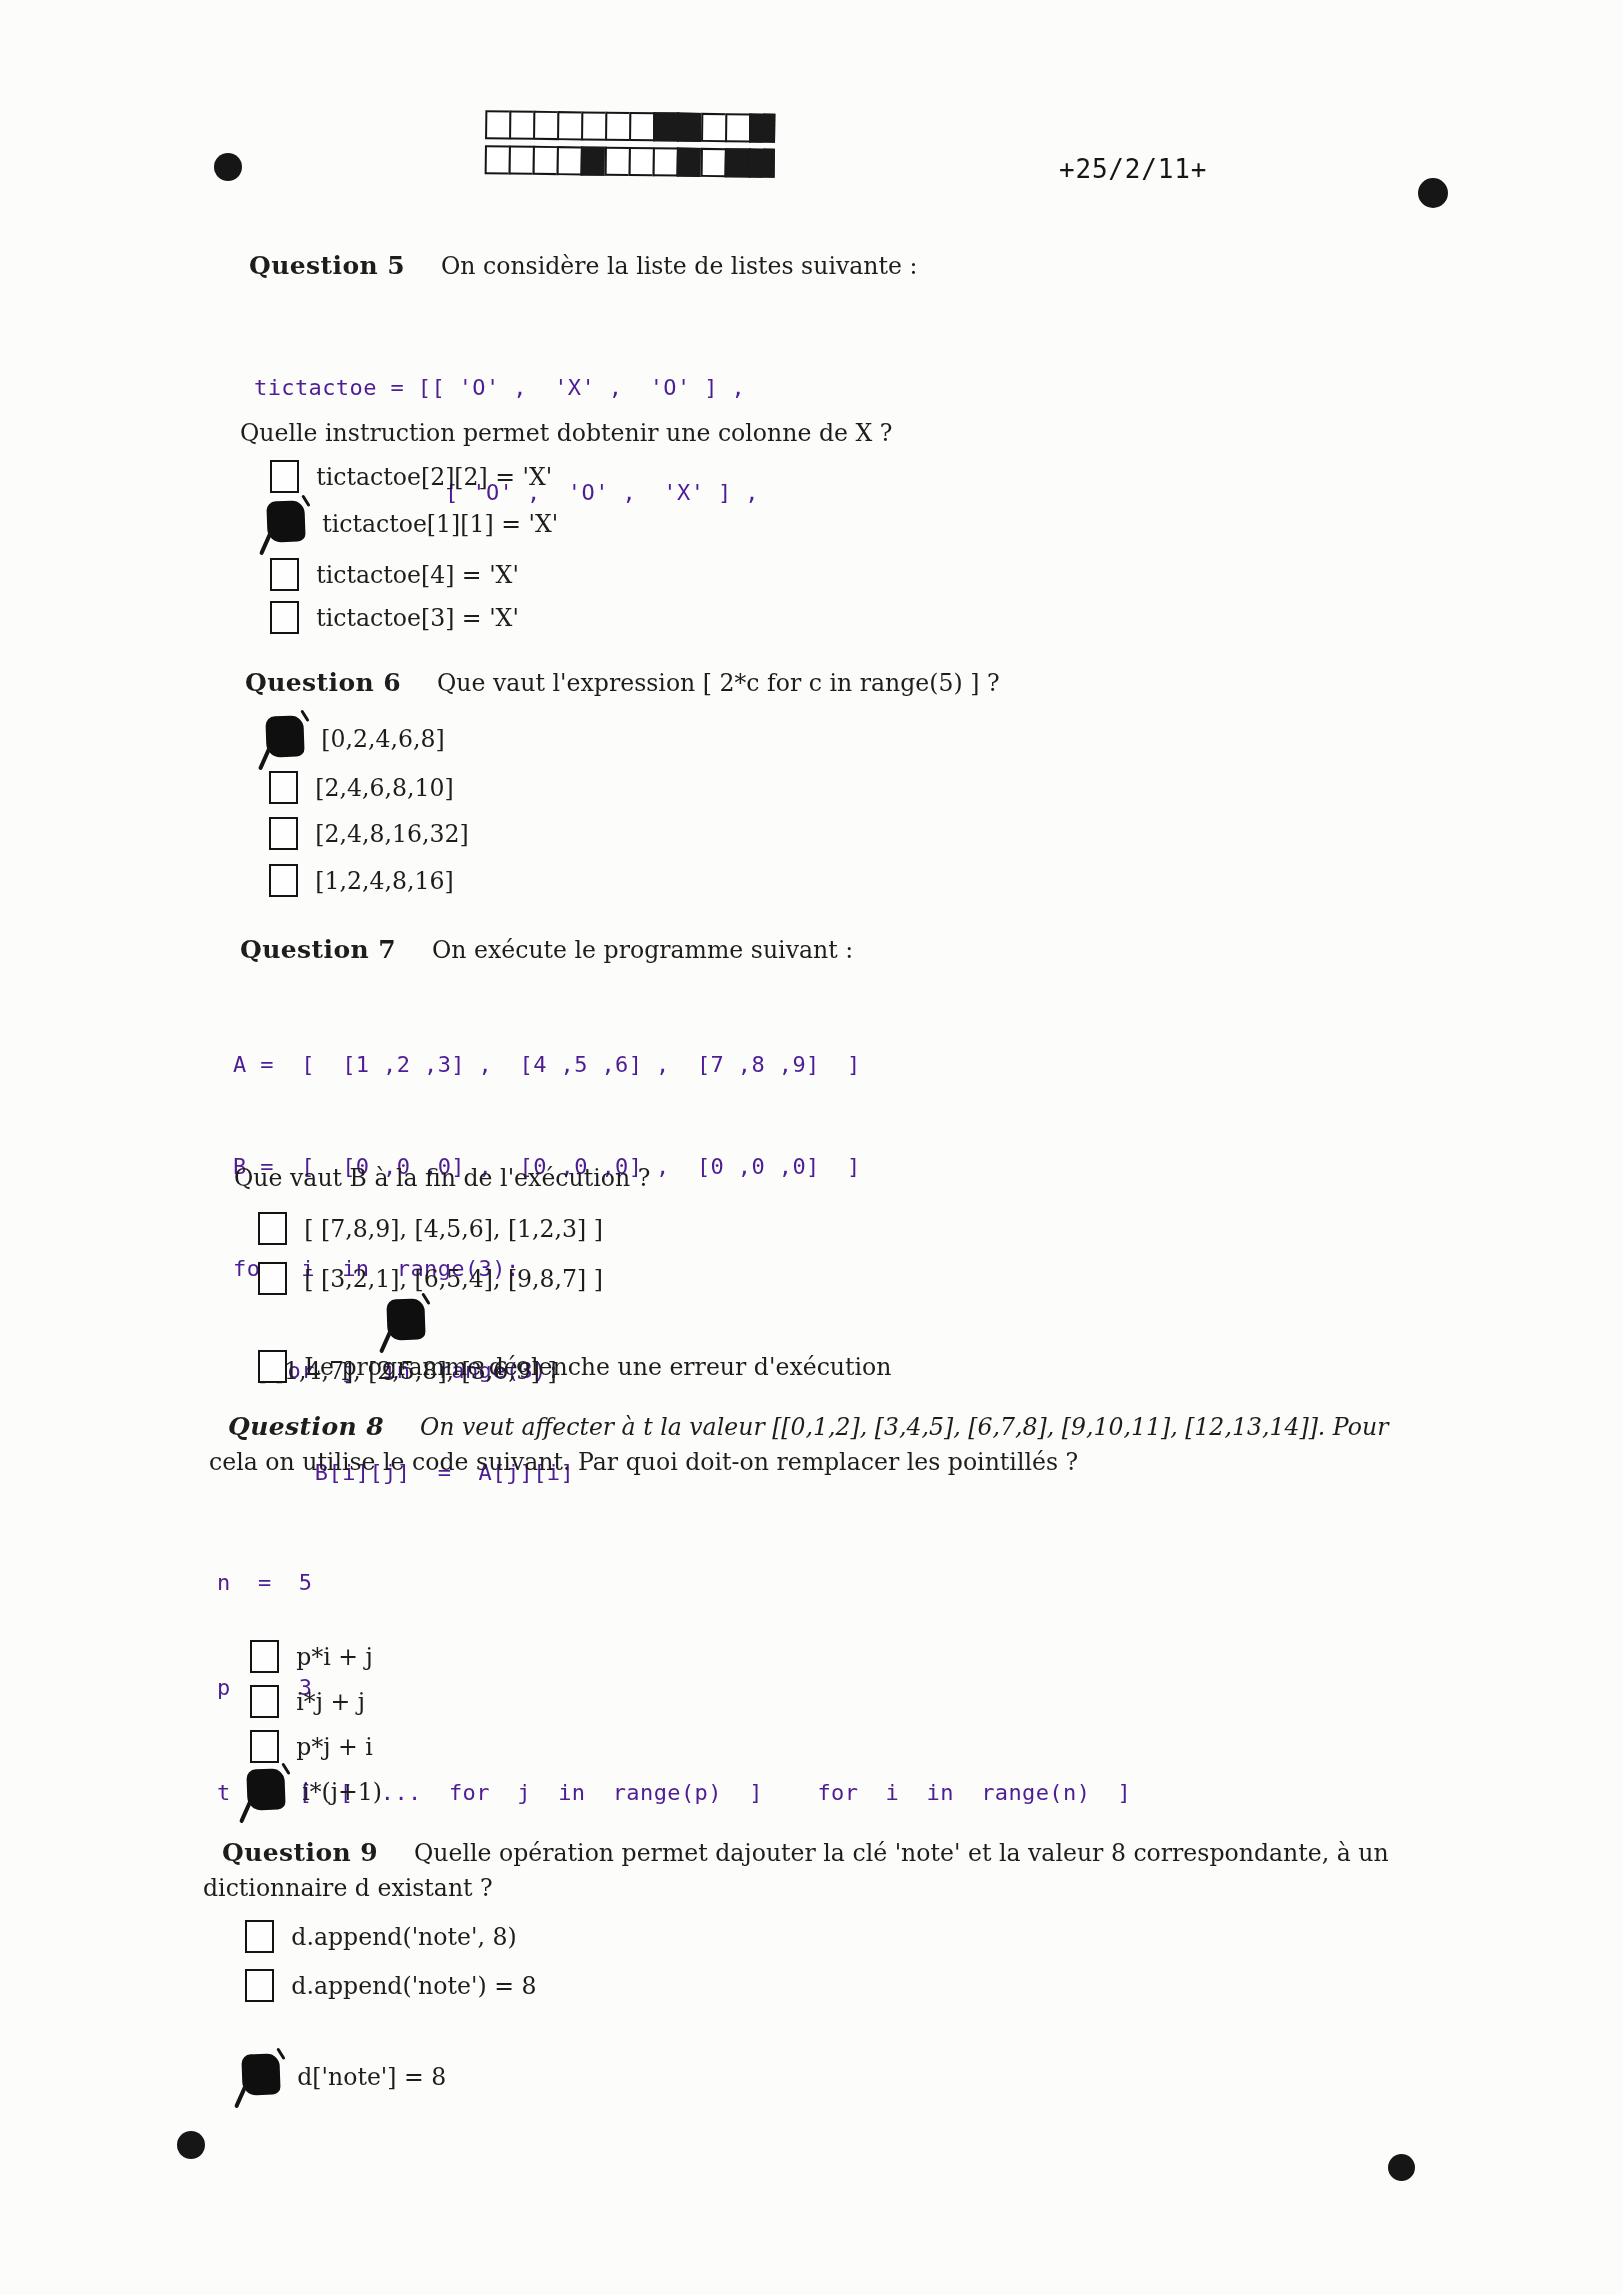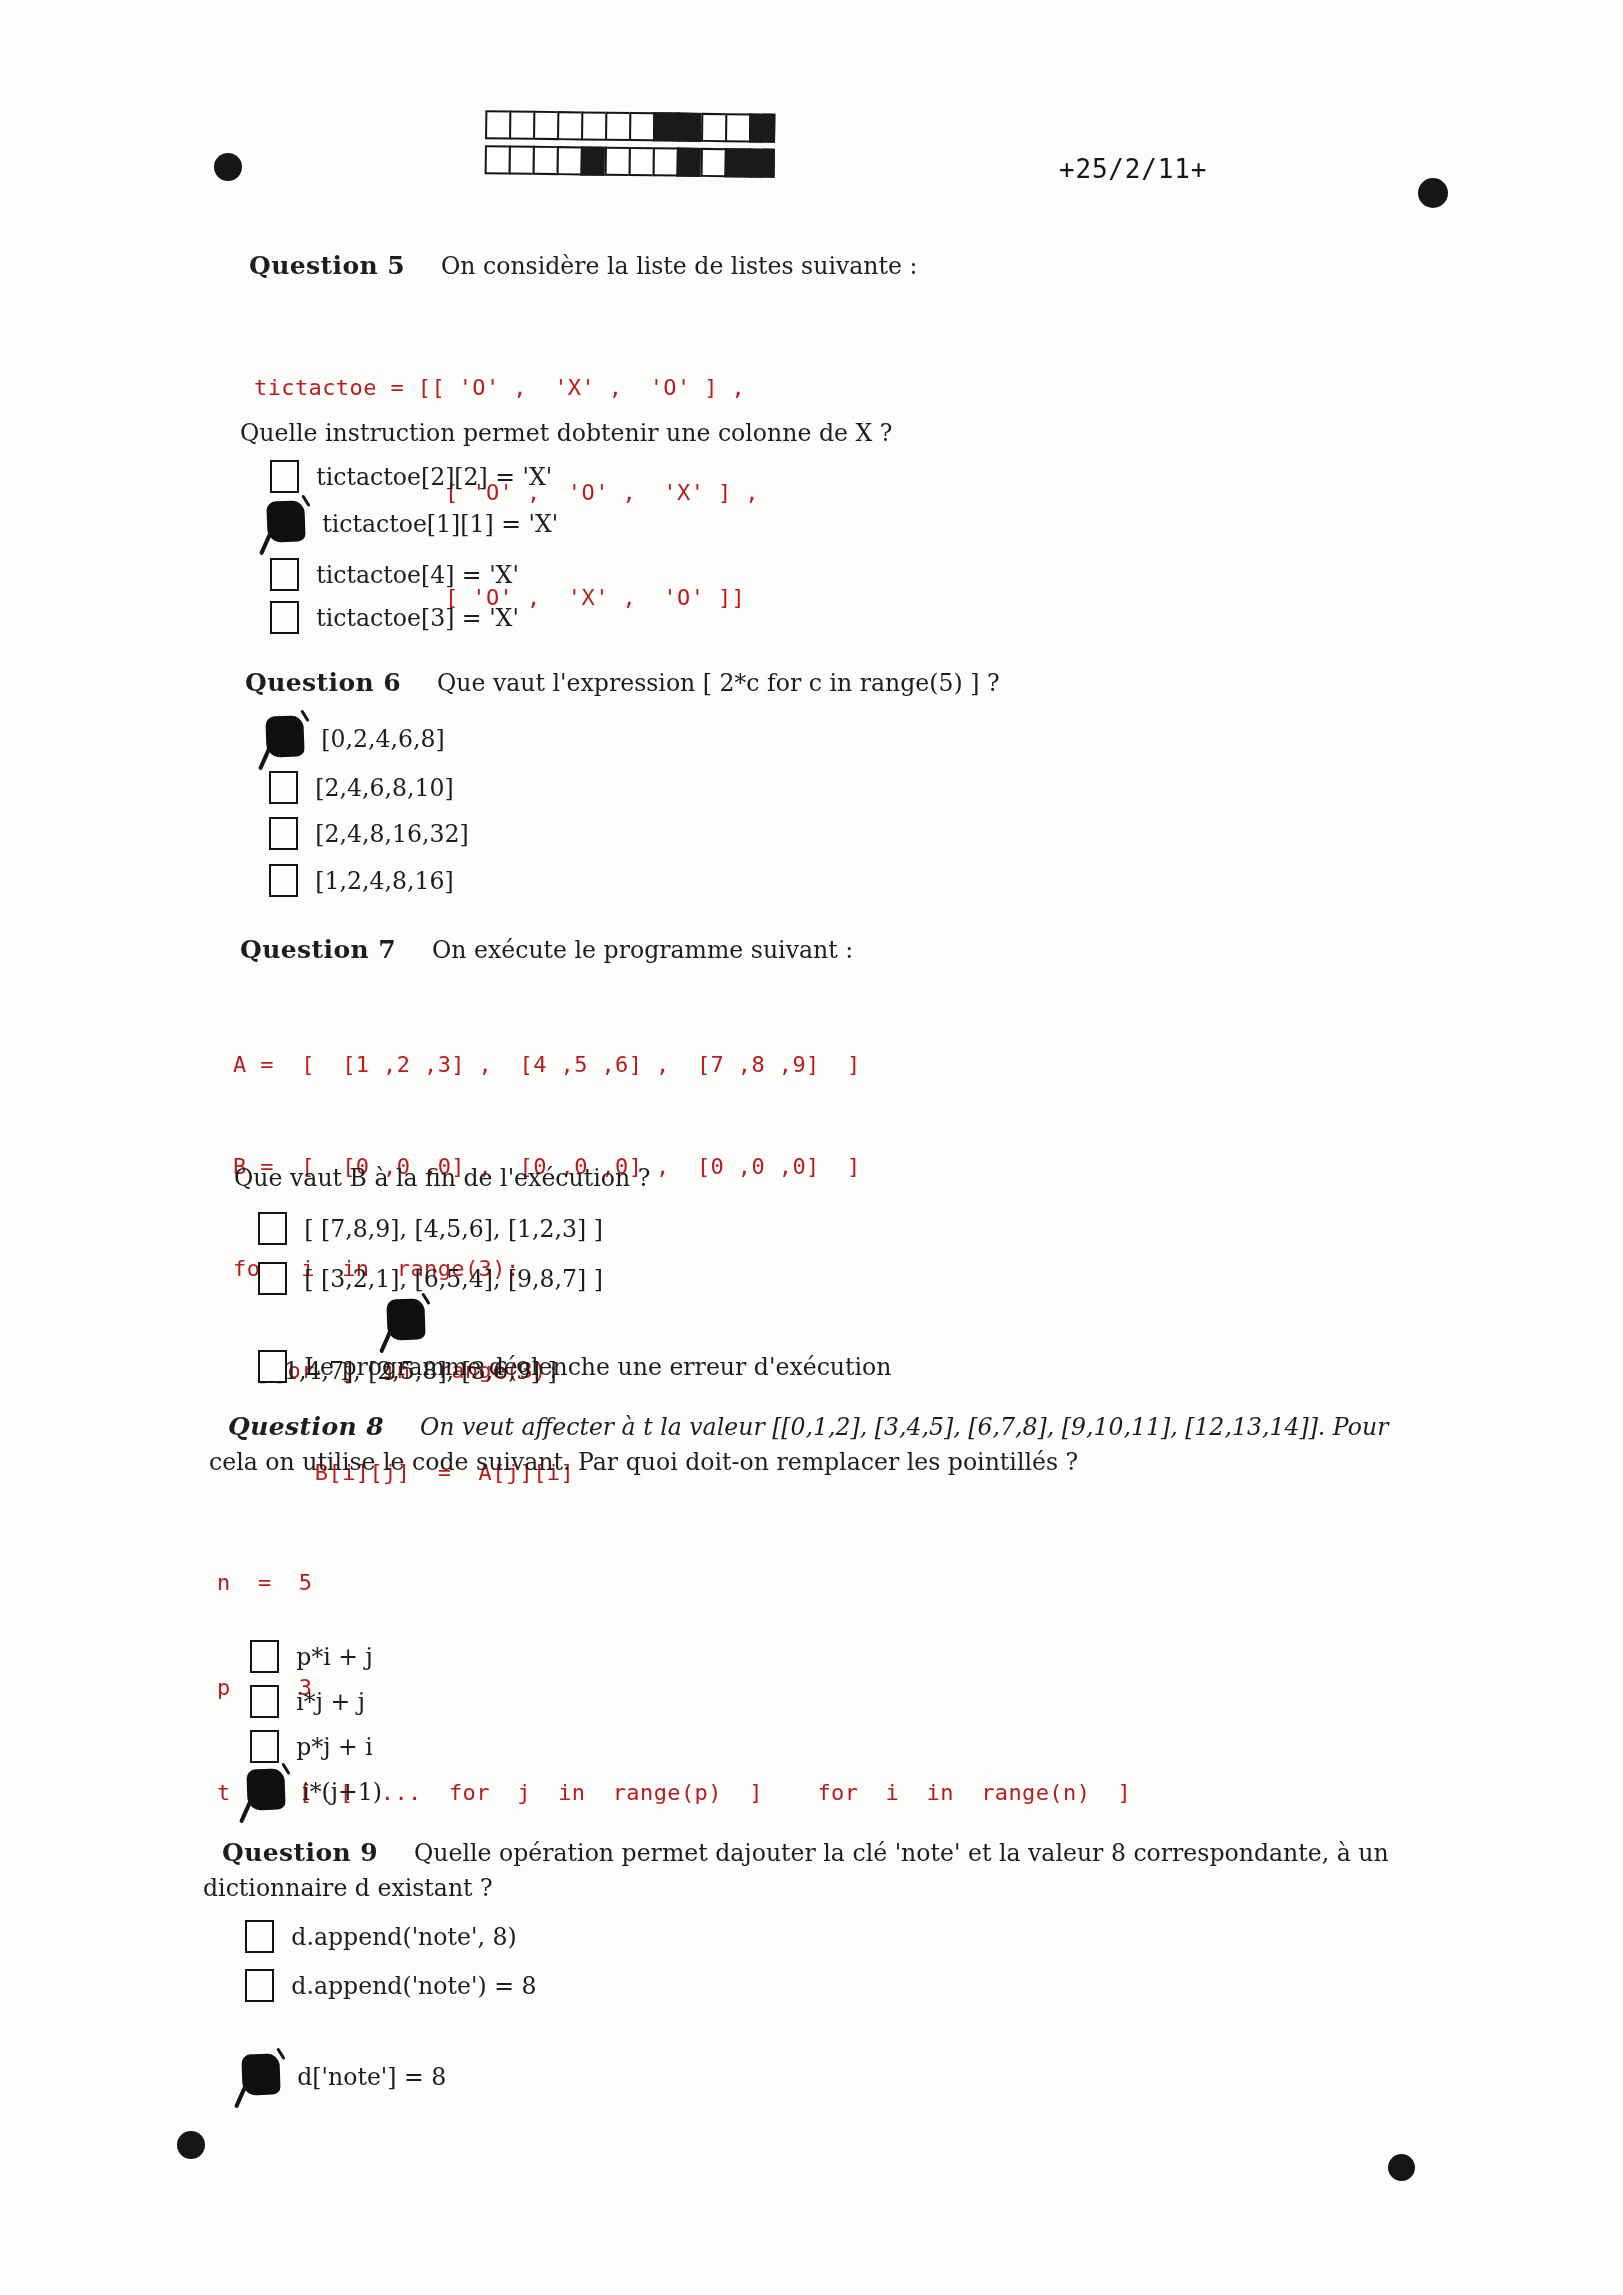--- a/index.html
+++ b/index.html
@@ -13,21 +13,21 @@
   .bc-cell{width:26px;height:29px;border:2px solid #151515;margin-left:-2px;background:#fff;box-sizing:border-box;}
   .bc-cell:first-child{margin-left:0;}
   .bc-cell.black{background:#1a1a1a;border-color:#1a1a1a;}
   .plus-code{font-family:"DejaVu Sans Mono", monospace;font-size:26px;letter-spacing:0.8px;color:#161616;}
   .dot{position:absolute;width:28px;height:28px;border-radius:50%;background:#161616;}
   
   .qhead{white-space:nowrap;}
   .qtitle{font-weight:bold;font-size:25px;letter-spacing:0.4px;}
   .qintro{font-size:23.6px;margin-left:36px;}
   .qline2{font-size:23.6px;white-space:nowrap;}
-  .code{font-family:"DejaVu Sans Mono", monospace;font-size:22px;line-height:35px;white-space:pre;color:#b91c1c;letter-spacing:0.4px;}
+  .code{font-family:"DejaVu Sans Mono", monospace;font-size:22px;line-height:35px;white-space:pre;color:#4c1d95;letter-spacing:0.4px;}
   .code div{white-space:pre;}
   .prompt{font-size:23.6px;white-space:nowrap;}
   .opt{position:absolute;display:flex;align-items:center;gap:17.3px;}
   .cb{width:29px;height:33px;border:2.7px solid #131313;background:#fefefe;flex:none;box-sizing:border-box;}
   .cb.checked{border:none;width:38px;height:41px;background:#0f0f0f;
       border-radius:9.4px 12.6px 7.9px 14px;transform:rotate(-2deg);position:relative;margin:-3.9px 0 0 -3.1px;}
   .cb.checked::after{content:'';position:absolute;left:-3.9px;bottom:-12.6px;width:3.9px;height:23.6px;background:#141414;
       transform:rotate(26deg);border-radius:2.4px;}
   .cb.checked::before{content:'';position:absolute;right:-3.1px;top:-6.3px;width:3.1px;height:12.6px;background:#141414;
       transform:rotate(-30deg);border-radius:1.6px;}
@@ -75,21 +75,20 @@
   </div>
 
   <div class="abs plus-code" style="left:1059px;top:154px;">+25/2/11+</div>
 
   <div class="abs qhead" style="left:249px;top:251px;">
     <span class="qtitle">Question 5</span><span class="qintro">On considère la liste de listes suivante :</span>
   </div>
   <div class="abs code" style="left:254px;top:300px;">
     <div>tictactoe = [[ 'O' ,  'X' ,  'O' ] ,</div>
     <div>              [ 'O' ,  'O' ,  'X' ] ,</div>
-    <div>              [ 'O' ,  'X' ,  'O' ]]</div>
   </div>
   <div class="abs prompt" style="left:240px;top:419px;">Quelle instruction permet dobtenir une colonne de X ?</div>
 
   <div class="opt" style="left:270px;top:460px;">
     <div class="cb"></div>
     <div class="opt-label">tictactoe[2][2] = 'X'</div>
   </div>
   <div class="opt" style="left:270px;top:505px;">
     <div class="cb checked"></div>
     <div class="opt-label">tictactoe[1][1] = 'X'</div>

